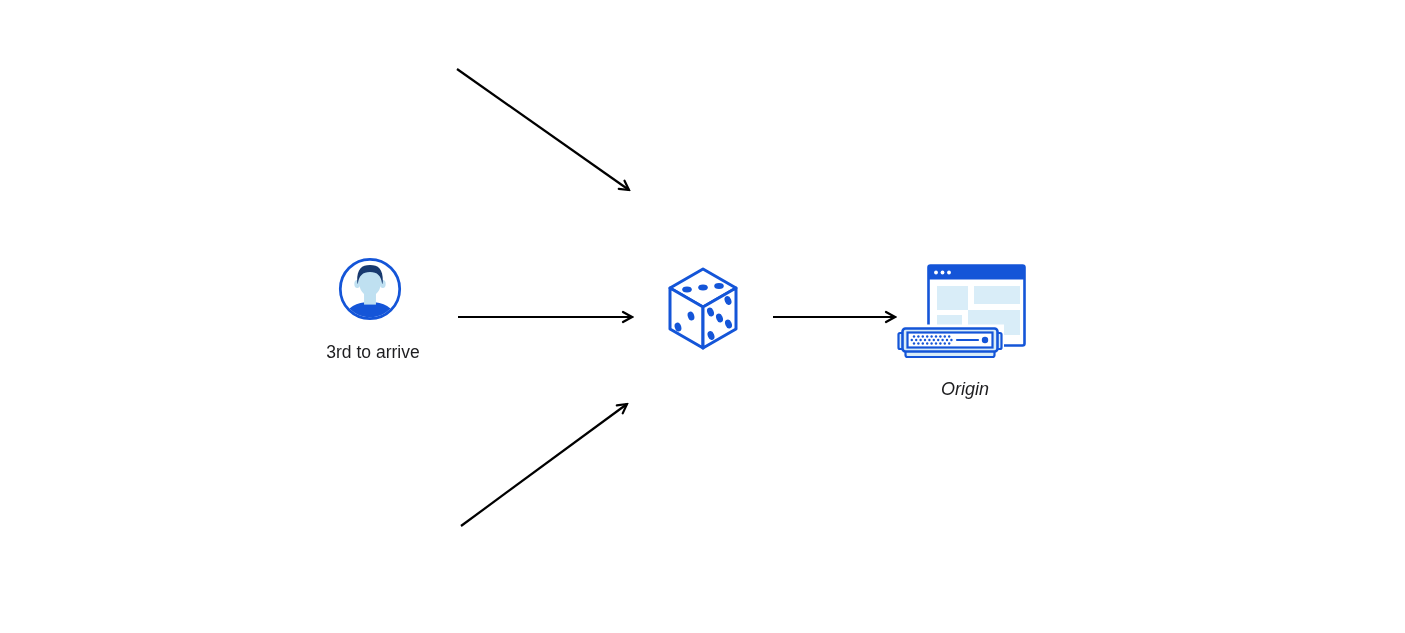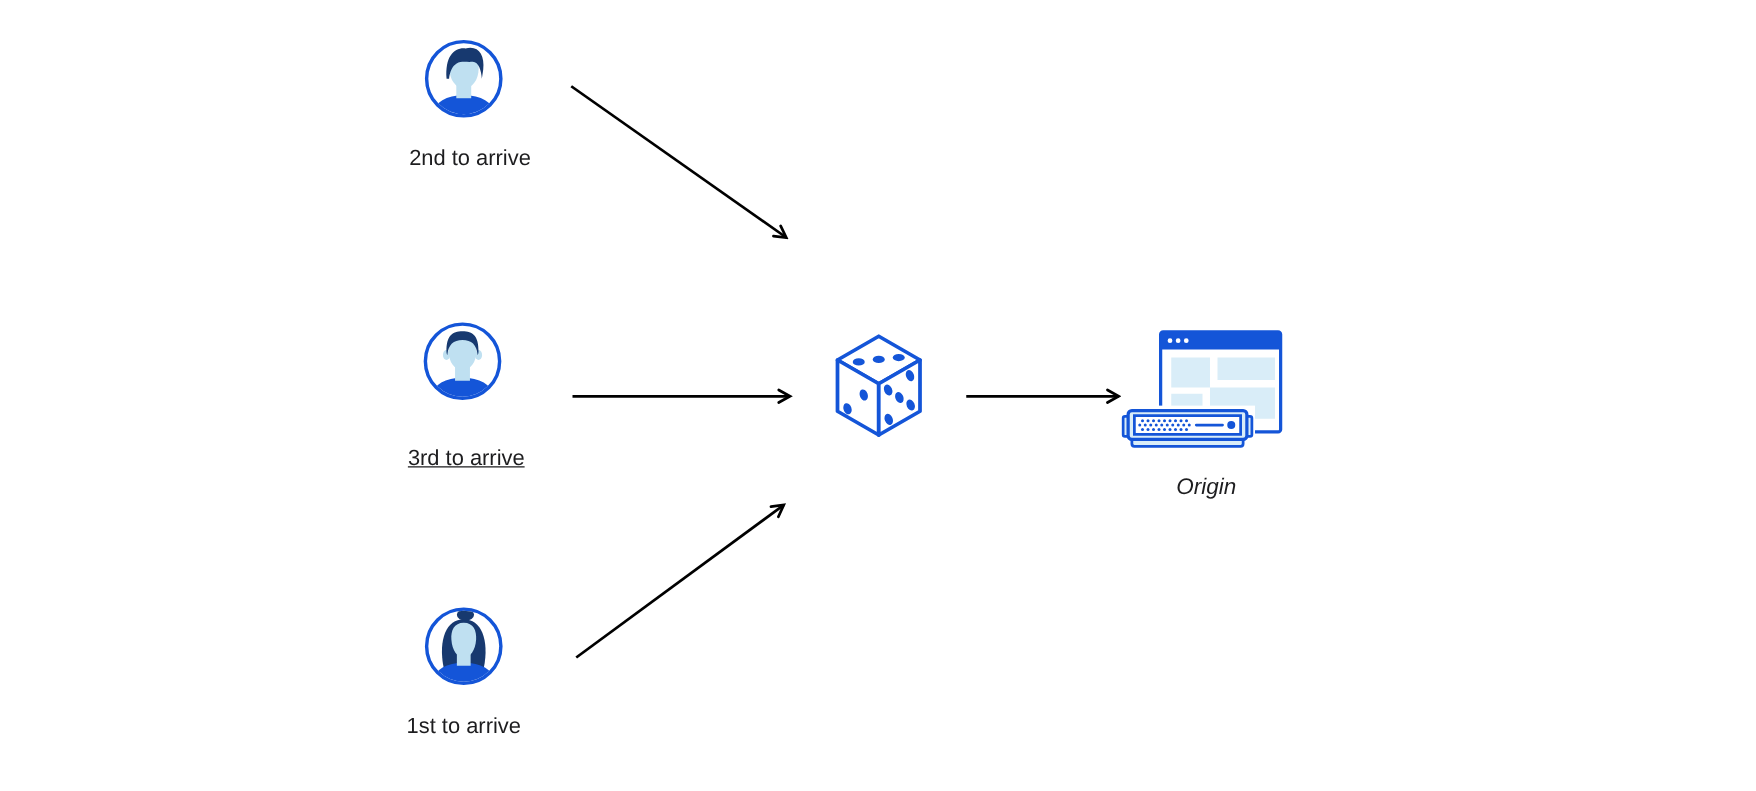--- a/index.html
+++ b/index.html
@@ -35,76 +35,41 @@
       <marker id="openArrow" viewBox="0 0 14 14" refX="12" refY="7" markerWidth="14" markerHeight="14" markerUnits="userSpaceOnUse" orient="auto-start-reverse">
         <path d="M3,2 L12,7 L3,12" fill="none" stroke="#000000" stroke-width="2.2" stroke-linecap="round"></path>
       </marker>
     </defs>
     <line x1="457" y1="69" x2="629" y2="190" stroke="#000" stroke-width="2.2" marker-end="url(#openArrow)"></line>
     <line x1="458" y1="317" x2="632" y2="317" stroke="#000" stroke-width="2.2" marker-end="url(#openArrow)"></line>
     <line x1="461" y1="526" x2="627" y2="404" stroke="#000" stroke-width="2.2" marker-end="url(#openArrow)"></line>
     <line x1="773" y1="317" x2="895" y2="317" stroke="#000" stroke-width="2.2" marker-end="url(#openArrow)"></line>
   </svg>
 
-  <div class="node" style="left:338px;top:30px;">
-    <svg width="66" height="66" viewBox="0 0 72 72">
-      <defs>
-          <clipPath id="clipA">
-            <circle cx="36" cy="36" r="31"></circle>
-          </clipPath>
-        </defs>
-      <circle cx="36" cy="36" r="32.4" fill="#ffffff" stroke="#1455d8" stroke-width="3"></circle>
-      <g clip-path="url(#clipA)">
-        <path d="M7,72 C8.5,57.5 19,50.3 36,50.3 C53,50.3 63.5,57.5 65,72 Z" fill="#1455d8"></path>
-        <rect x="29.5" y="35" width="13" height="18" fill="#bfe0f1"></rect>
-        <path d="M23.5,27 C23.5,14.5 29,11.5 36.3,11.5 C43.5,11.5 49,14.5 49,27 C49,36.5 43.5,44.5 36.3,44.5 C29,44.5 23.5,36.5 23.5,27 Z" fill="#bfe0f1"></path>
-        <path d="M21,36 C19.5,16 28,8.5 37.5,9.5 C48.5,6.5 54.5,14.5 53,28 L51.8,36 C51.3,28.5 48.8,20.8 43.5,21.2 C38.5,21.6 33.5,20.4 29.8,22.6 C25.8,25 23.8,30 23.2,36 Z" fill="#17396f"></path>
-      </g>
-    </svg>
-    <div class="node-label" style="left:38px;top:86px;">2nd to arrive</div>
-  </div>
 
   <div class="node" style="left:337px;top:256px;">
     <svg width="66" height="66" viewBox="0 0 72 72">
       <defs>
           <clipPath id="clipB">
             <circle cx="36" cy="36" r="31"></circle>
           </clipPath>
         </defs>
       <circle cx="36" cy="36" r="32.4" fill="#ffffff" stroke="#1455d8" stroke-width="3"></circle>
       <g clip-path="url(#clipB)">
         <path d="M7,72 C8.5,57.5 19,50.3 36,50.3 C53,50.3 63.5,57.5 65,72 Z" fill="#1455d8"></path>
         <rect x="29.5" y="35" width="13" height="18" fill="#bfe0f1"></rect>
         <ellipse cx="22" cy="30.5" rx="3.1" ry="4.3" fill="#bfe0f1"></ellipse>
         <ellipse cx="50" cy="30.5" rx="3.1" ry="4.3" fill="#bfe0f1"></ellipse>
         <path d="M24,28 C24,16 29.5,13 36,13 C42.5,13 48,16 48,28 C48,36.8 42.8,43.8 36,43.8 C29.2,43.8 24,36.8 24,28 Z" fill="#bfe0f1"></path>
         <path d="M22,27.5 C21.8,14 27,9.8 36,9.8 C45,9.8 50.2,14 50,27.5 C49.9,29 49.6,30 49.3,30.8 C48.2,21.5 44,17.5 36,17.5 C28,17.5 23.8,21.5 22.7,30.8 C22.4,30 22.1,29 22,27.5 Z" fill="#17396f"></path>
       </g>
     </svg>
-    <div class="node-label" style="left:36px;top:100px;text-decoration:underline;">3rd to arrive</div>
+    <div class="node-label" style="left:36px;top:86px;">3rd to arrive</div>
   </div>
 
-  <div class="node" style="left:338px;top:484px;">
-    <svg width="66" height="66" viewBox="0 0 72 72">
-      <defs>
-          <clipPath id="clipC">
-            <circle cx="36" cy="36" r="31"></circle>
-          </clipPath>
-        </defs>
-      <circle cx="36" cy="36" r="32.4" fill="#ffffff" stroke="#1455d8" stroke-width="3"></circle>
-      <g clip-path="url(#clipC)">
-        <path d="M18.5,55 C13.5,30 21,12.5 36,12.5 C51,12.5 58.5,30 53.5,55 Z" fill="#17396f"></path>
-        <path d="M7,72 C8.5,57.5 19,50.3 36,50.3 C53,50.3 63.5,57.5 65,72 Z" fill="#1455d8"></path>
-        <rect x="30" y="35" width="12" height="18" fill="#bfe0f1"></rect>
-        <path d="M36,15.5 C44.5,15.5 47.3,22.5 46.8,30 C46.2,39.5 41.5,45.8 36,45.8 C30.5,45.8 25.8,39.5 25.2,30 C24.7,22.5 27.5,15.5 36,15.5 Z" fill="#bfe0f1"></path>
-        <ellipse cx="37.5" cy="8.5" rx="7.5" ry="5.2" fill="#17396f"></ellipse>
-      </g>
-    </svg>
-    <div class="node-label" style="left:33px;top:86px;">1st to arrive</div>
-  </div>
 
   <div class="node" style="left:665px;top:266px;">
     <svg width="76" height="86" viewBox="0 0 76 86">
       <g stroke="#1455d8" stroke-width="3" stroke-linejoin="round" fill="#ffffff">
         <polygon points="38,3 71,22 38,41 5,22"></polygon>
         <polygon points="5,22 38,41 38,82 5,63"></polygon>
         <polygon points="71,22 38,41 38,82 71,63"></polygon>
       </g>
       <g fill="#1455d8">
 

